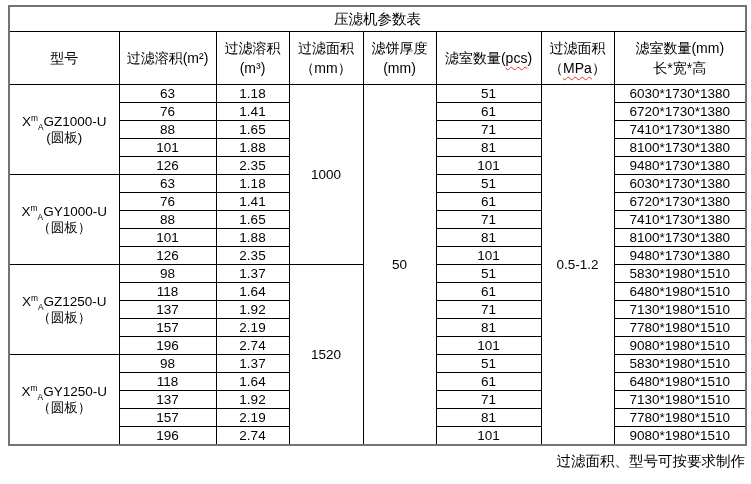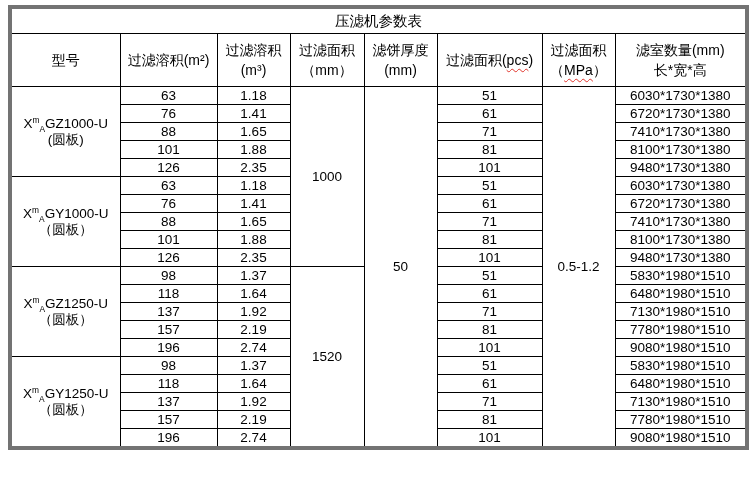--- a/index.html
+++ b/index.html
@@ -14,21 +14,21 @@
     width: 751px;
     height: 484px;
     box-sizing: border-box;
     padding: 5px 6px 0 8px;
     background: #ffffff;
   }
   table.param-table {
     border-collapse: collapse;
     table-layout: fixed;
     width: 737px;
-    border: 4px solid #737373;
+    border: 2px solid #737373;
   }
   table.param-table td {
     border: 1px solid #000;
     text-align: center;
     vertical-align: middle;
     padding: 0;
     font-size: 13.5px;
     line-height: 1.15;
     height: 17px;
     overflow: hidden;
@@ -103,21 +103,21 @@
         <div>(m³)</div>
       </td>
       <td>
         <div>过滤面积</div>
         <div>（mm）</div>
       </td>
       <td>
         <div>滤饼厚度</div>
         <div>(mm)</div>
       </td>
-      <td><span>过滤面积(</span><span class="sq">pcs</span><span>)</span></td>
+      <td><span>滤室数量(</span><span class="sq">pcs</span><span>)</span></td>
       <td>
         <div>过滤面积</div>
         <div><span>（</span><span class="sq">MPa</span><span>）</span></div>
       </td>
       <td>
         <div>滤室数量(mm)</div>
         <div>长*宽*高</div>
       </td>
     </tr>
 
@@ -260,13 +260,14 @@
     </tr>
     <tr>
       <td>196</td>
       <td>2.74</td>
       <td>101</td>
       <td>9080*1980*1510</td>
     </tr>
   </tbody>
     </table>
 
+  <div class="footer-note">过滤面积、型号可按要求制作</div>
 </div>
 
 </body></html>

